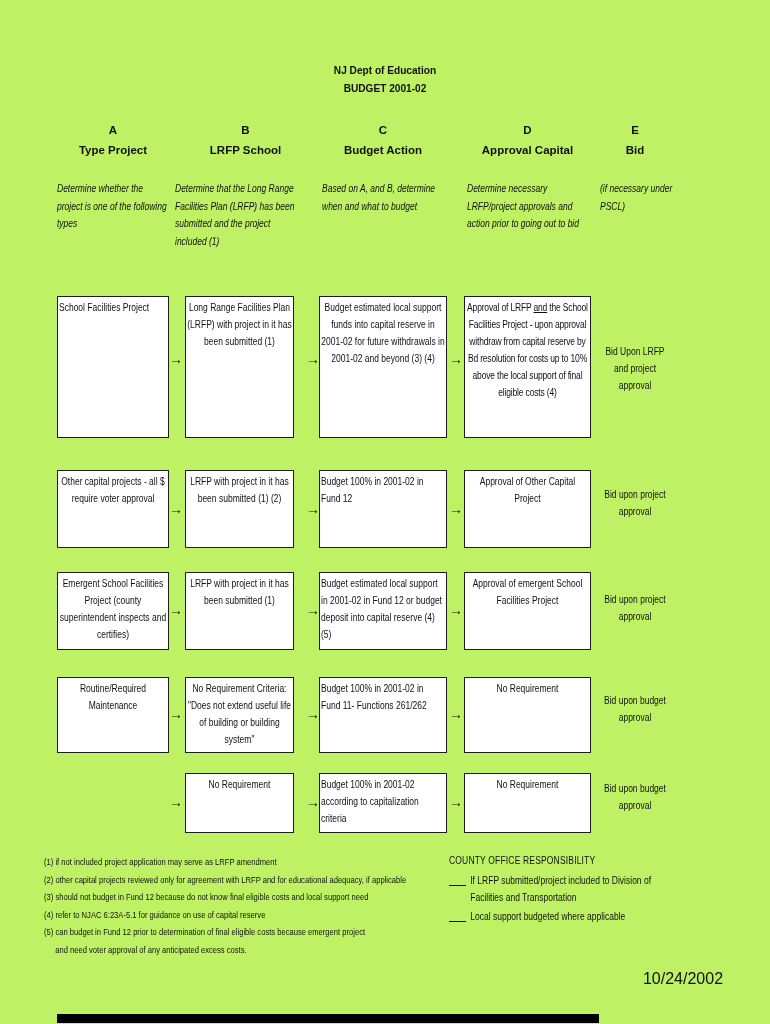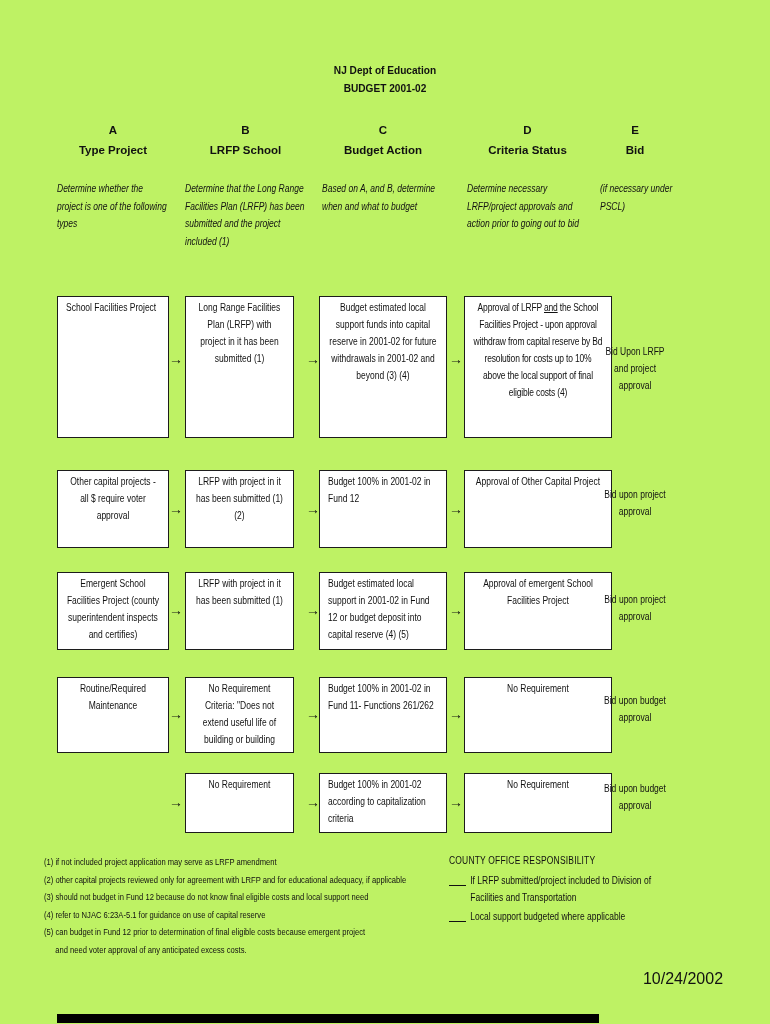--- a/index.html
+++ b/index.html
@@ -16,27 +16,27 @@
 
   .tx{font-size:10px;line-height:17px;width:117.6%;
       transform:scaleX(0.85);transform-origin:0 0;}
   .tight{letter-spacing:-0.2px;}
   .center .tx{text-align:center}
   .left .tx{text-align:left}
   .u{text-decoration:underline}
 
   .desc{position:absolute;top:180px;font-style:italic;}
   .desc .tx{line-height:17.5px;}
-  .dA{left:57px;width:112px}.dB{left:185px;width:120px}.dC{left:322px;width:130px}
+  .dA{left:57px;width:112px}.dB{left:175px;width:120px}.dC{left:322px;width:130px}
   .dD{left:467px;width:124px}.dE{left:600px;width:75px}
 
   .box{position:absolute;border:1.5px solid #1c1c1c;box-sizing:border-box;
-       padding:2px 8px;overflow:hidden;background:#fff;}
+       padding:2px 1px;overflow:hidden;background:#fff;}
   .ca{left:57px;width:112px}.cb{left:185px;width:109px}
-  .cc{left:319px;width:128px}.cd{left:464px;width:148px}
+  .cc{left:319px;width:128px}.cd{left:464px;width:127px}
   .r1{top:296px;height:142px}.r2{top:470px;height:78px}.r3{top:572px;height:78px}
   .r4{top:677px;height:76px}.r5{top:773px;height:60px}
 
   .etext{position:absolute;left:600px;width:70px;}
   .etext .tx{text-align:center}
   .e1{top:343px}.e2{top:486px}.e3{top:591px}.e4{top:692px}.e5{top:780px}
 
   .arrow{position:absolute;width:18px;text-align:center;font-size:14px;
          line-height:18px;color:#111;}
   .x-ab{left:167px}.x-bc{left:304px}.x-cd{left:447px}
@@ -78,21 +78,21 @@
   <div class="hdr hB">
     <div>B</div>
     <div>LRFP School</div>
   </div>
   <div class="hdr hC">
     <div>C</div>
     <div>Budget Action</div>
   </div>
   <div class="hdr hD">
     <div>D</div>
-    <div>Criteria Status</div>
+    <div>Approval Capital</div>
   </div>
   <div class="hdr hE">
     <div>E</div>
     <div>Bid</div>
   </div>
 
   <div class="desc dA">
     <div class="tx">Determine whether the project is one of  the following types</div>
   </div>
   <div class="desc dB">

